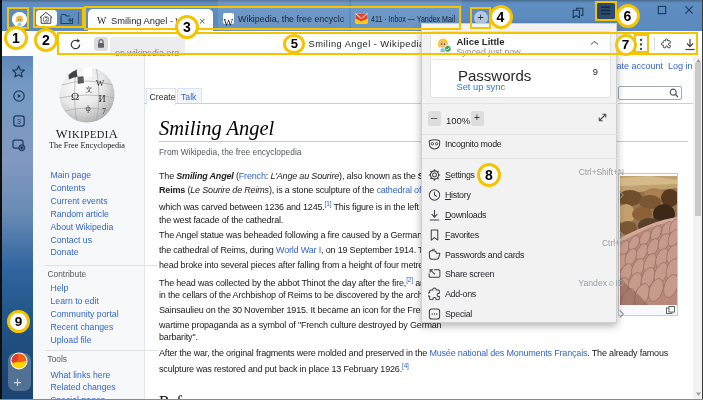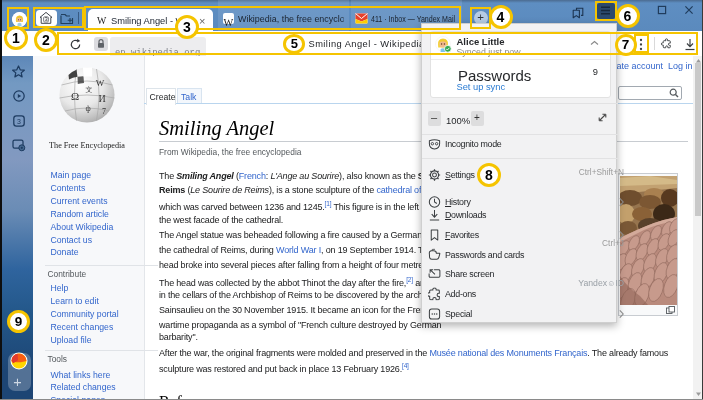--- a/index.html
+++ b/index.html
@@ -103,21 +103,21 @@
   <svg class="abs" style="left:69px;top:37.5px;" width="13" height="13" viewBox="0 0 13 13">
     <path d="M10.7 6.5 A4.2 4.2 0 1 1 8.8 3" fill="none" stroke="#33373c" stroke-width="1.2"></path>
     <path d="M8.2 0.8 L11.2 2.9 L8.2 4.6 Z" fill="#33373c"></path>
   </svg>
   <div class="abs" style="left:94px;top:37px;width:14px;height:14px;background:#dcdce0;border-radius:3px;">
     <svg width="14" height="14" viewBox="0 0 14 14">
       <rect x="4" y="6" width="6" height="4.8" rx="0.8" fill="#5f6368"></rect>
       <path d="M5 6 V4.6 A2 2 0 0 1 9 4.6 V6" fill="none" stroke="#5f6368" stroke-width="1.2"></path>
     </svg>
   </div>
-  <div class="abs" style="left:109.5px;top:37px;height:32px;background:#ededef;border-radius:3px;padding:0 5.5px;display:flex;align-items:center;font-size:8.9px;color:#7d8087;font-family:Liberation Mono, monospace;">en.wikipedia.org</div>
+  <div class="abs" style="left:109.5px;top:37px;height:32px;background:#ededef;border-radius:3px;padding:0 5.5px;display:flex;align-items:center;font-size:8.9px;color:#7d8087;">en.wikipedia.org</div>
   <div class="abs" style="left:308.5px;top:39px;width:113px;overflow:hidden;font-size:9.3px;letter-spacing:0.45px;color:#23262b;white-space:nowrap;">Smiling Angel - Wikipedia, the free ency</div>
 
   <svg class="abs" style="left:637px;top:38px;" width="8" height="13" viewBox="0 0 8 13">
     <circle cx="4" cy="2" r="1.15" fill="#3c4043"></circle>
       <circle cx="4" cy="6.5" r="1.15" fill="#3c4043"></circle>
       <circle cx="4" cy="11" r="1.15" fill="#3c4043"></circle>
   </svg>
   <div class="abs" style="left:653.5px;top:37px;width:1px;height:13px;background:#d9d9d9;"></div>
   <svg class="abs" style="left:660px;top:37.5px;" width="13" height="13" viewBox="0 0 24 24">
     <path d="M10 3.5 a2 2 0 0 1 4 0 v1.5 h3.5 a1.5 1.5 0 0 1 1.5 1.5 v3 h-1.5 a2 2 0 0 0 0 4 h1.5 v3 a1.5 1.5 0 0 1 -1.5 1.5 h-3 v-1.5 a2 2 0 0 0 -4 0 v1.5 h-3 a1.5 1.5 0 0 1 -1.5 -1.5 v-3.5 h-1.5 a2 2 0 0 1 0 -4 h1.5 v-2.5 a1.5 1.5 0 0 1 1.5 -1.5 h3.5 z" fill="none" stroke="#3c4043" stroke-width="1.7"></path>
@@ -147,20 +147,21 @@
       <path d="M25 1.6 L34 1.6 Q34.5 6 34 10.5 L26 10.5 Q25 6 25 1.6 Z" fill="#fff"></path>
       <path d="M10.5 9 Q14 5.5 18.5 3.8 L19.5 10.8 Q14.5 11.5 11 13.5 Z" fill="#424242"></path>
       <path d="M19.5 10.8 Q25 10 25.5 10.4 L26 17 Q22 17.5 19.8 18 Z" fill="#3f3f3f" opacity="0.85"></path>
       <text x="13" y="34" font-size="11" fill="#333" font-family="Liberation Serif,serif">Ω</text>
       <text x="42" y="20" font-size="9" fill="#333" font-family="Liberation Serif,serif" text-anchor="middle">W</text>
       <text x="44" y="36" font-size="10" fill="#333" font-family="Liberation Serif,serif" text-anchor="middle">И</text>
       <text x="30" y="45" font-size="8" fill="#333" font-family="Liberation Serif,serif" text-anchor="middle">ф</text>
       <text x="46" y="48" font-size="8" fill="#333" font-family="Liberation Serif,serif" text-anchor="middle">7</text>
       <text x="31" y="26" font-size="7" fill="#333" font-family="Liberation Serif,serif" text-anchor="middle">文</text>
     </svg>
+    <div class="abs" style="left:0px;top:71px;width:118px;text-align:center;font-family:'Liberation Serif',serif;font-size:12.5px;color:#222;letter-spacing:0.4px;">W<span style="font-size:10.5px;">IKIPEDI</span>A</div>
     <div class="abs" style="left:0px;top:85px;width:118px;text-align:center;font-family:'Liberation Serif',serif;font-size:8.2px;color:#222;">The Free Encyclopedia</div>
 
     <div id="sideblock">
       <div class="abs" style="left:22.5px;top:113px;font-size:8.7px;line-height:12.9px;color:#3366cc;">
         Main page<br>Contents<br>Current events<br>Random article<br>About Wikipedia<br>Contact us<br>Donate
       </div>
       <div class="abs" style="left:17px;top:208.5px;width:113px;height:1px;background:#e0e3e7;"></div>
       <div class="abs" style="left:19.5px;top:212.5px;font-size:8.4px;color:#54595d;">Contribute</div>
       <div class="abs" style="left:22.5px;top:226px;font-size:8.7px;line-height:12.9px;color:#3366cc;">
         Help<br>Learn to edit<br>Community portal<br>Recent changes<br>Upload file
@@ -344,21 +345,21 @@
 
     <div id="mlist">
       <div class="mitem" style="top:141.5px;">
         <svg class="micon" viewBox="0 0 14 14">
           <circle cx="7" cy="7" r="2.1" fill="none" stroke="#3c4043" stroke-width="1.1"></circle>
           <circle cx="7" cy="7" r="4.4" fill="none" stroke="#3c4043" stroke-width="1.2"></circle>
           <path d="M7 0.9 V2.7 M7 11.3 V13.1 M0.9 7 H2.7 M11.3 7 H13.1 M2.7 2.7 L4 4 M11.3 2.7 L10 4 M2.7 11.3 L4 10 M11.3 11.3 L10 10" stroke="#3c4043" stroke-width="1.3"></path>
         </svg>
         <div class="mlabel"><span style="text-decoration:underline;">S</span>ettings</div>
       </div>
-      <div class="mitem" style="top:169px;">
+      <div class="mitem" style="top:162px;">
         <svg class="micon" viewBox="0 0 14 14">
           <circle cx="7" cy="7" r="5.6" fill="none" stroke="#3c4043" stroke-width="1.1"></circle>
           <path d="M7 3.6 L7 7 L9.5 8.6" fill="none" stroke="#3c4043" stroke-width="1.1"></path>
         </svg>
         <div class="mlabel"><span style="text-decoration:underline;">H</span>istory</div>
         <svg class="chev" viewBox="0 0 5 9">
             <path d="M0.8 0.8 L4.2 4.5 L0.8 8.2" fill="none" stroke="#8a8a8a" stroke-width="1.1"></path>
           </svg>
       </div>
       <div class="mitem" style="top:181.3px;">

